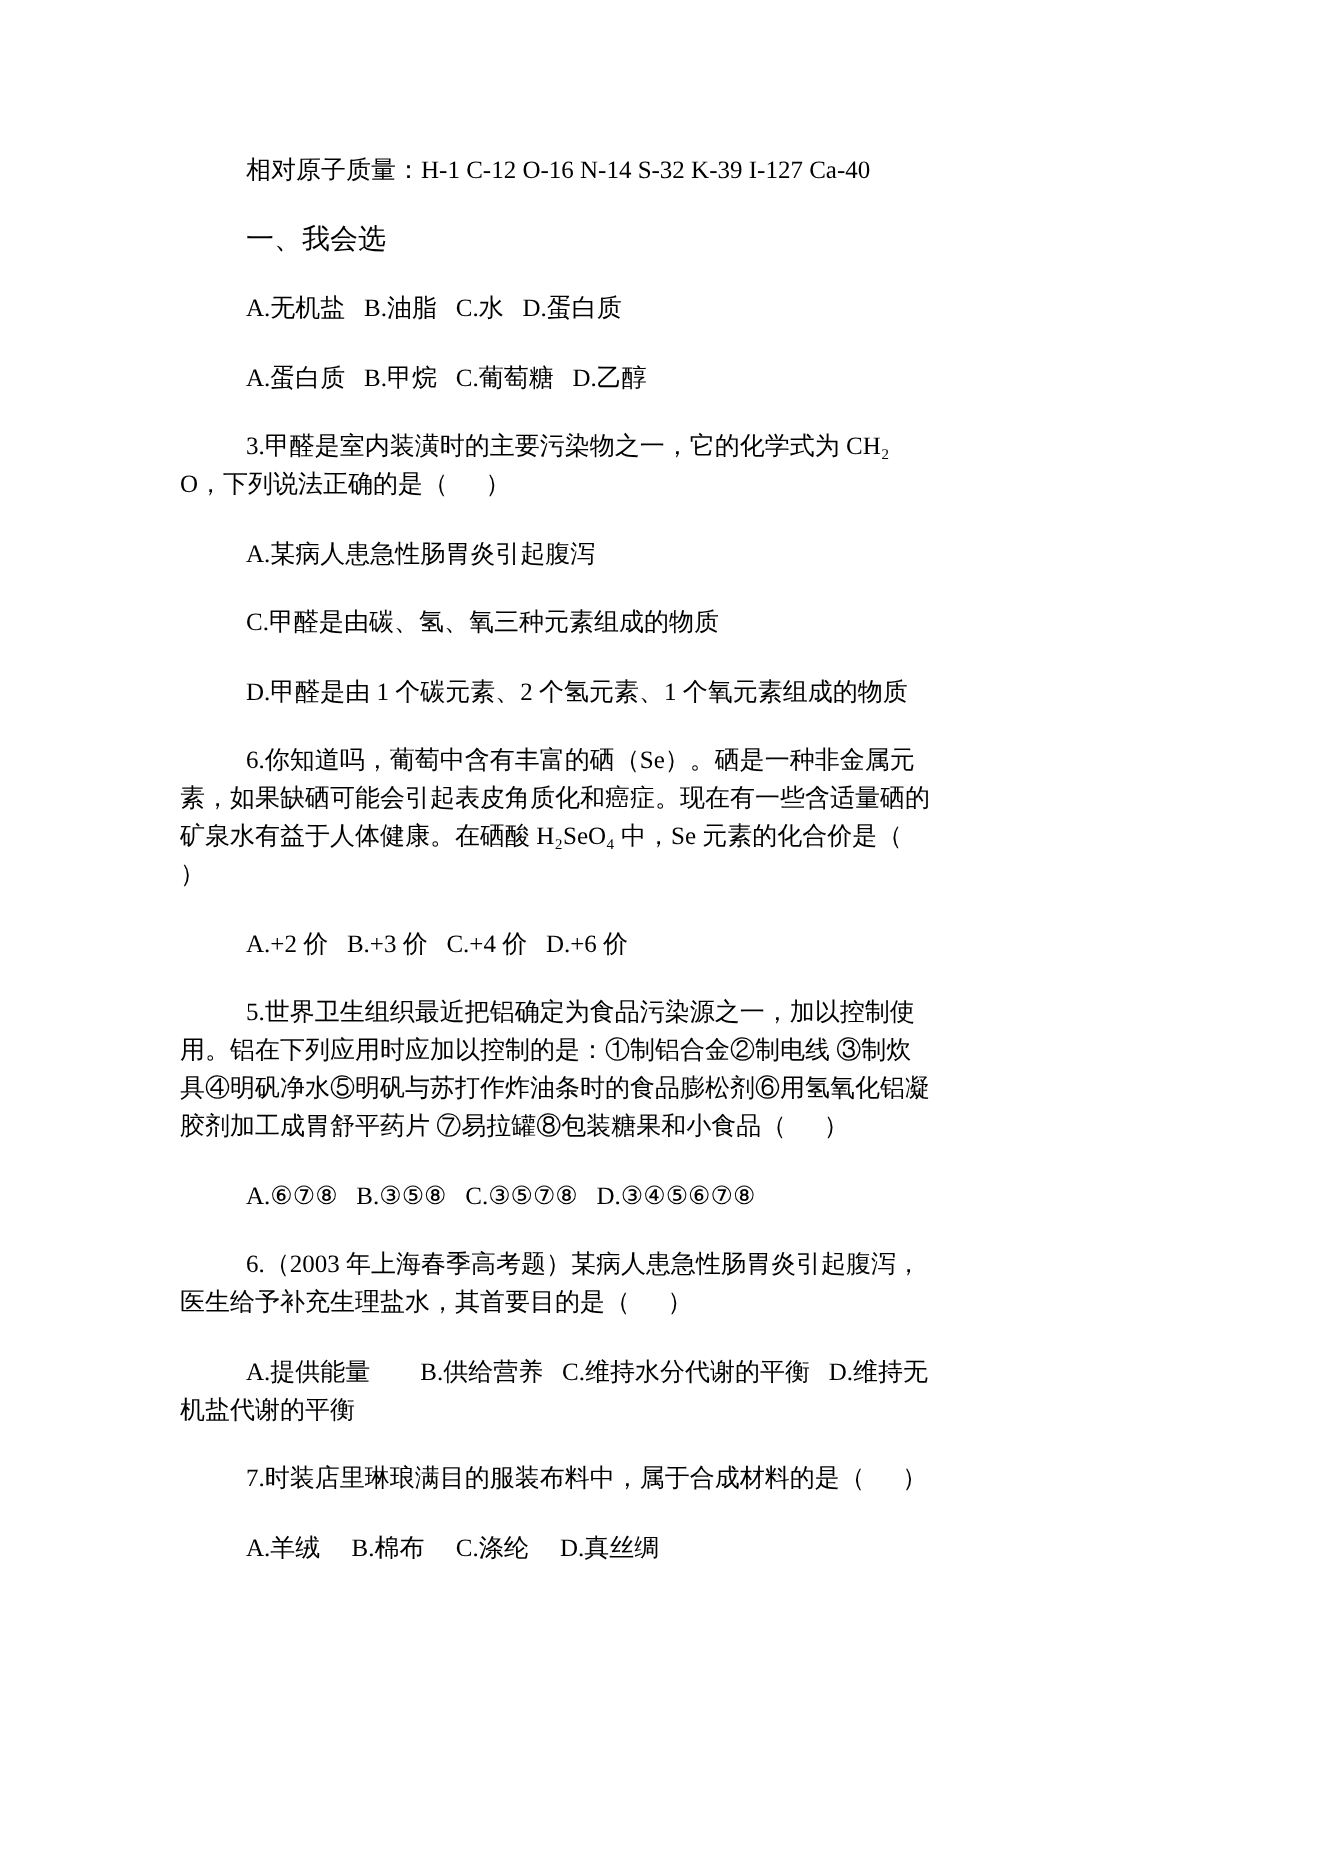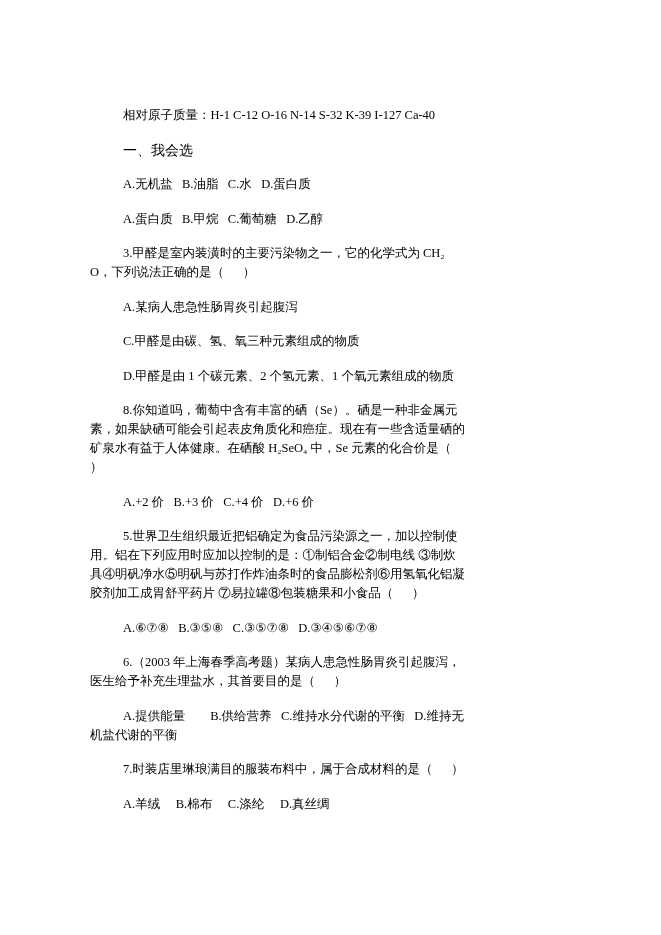--- a/index.html
+++ b/index.html
@@ -11,21 +11,21 @@
     width: 661px;
     height: 935px;
     overflow: hidden;
     color: #000000;
     font-family: "Liberation Serif", "DejaVu Serif", serif;
   }
   .page {
     box-sizing: border-box;
     width: 533px;
     height: 935px;
-    padding: 106px 68px 40px 90px;
+    padding: 76px 68px 40px 90px;
     font-size: 12.5px;
     line-height: 19px;
   }
   .page p {
     margin: 0 0 15.5px 0;
     text-indent: 33px;
     white-space: pre-wrap;
     word-break: break-all;
   }
   .section-title {
@@ -44,21 +44,21 @@
 
   <p>A.无机盐   B.油脂   C.水   D.蛋白质</p>
 
   <p>A.蛋白质   B.甲烷   C.葡萄糖   D.乙醇</p>
 
   <p>3.甲醛是室内装潢时的主要污染物之一，它的化学式为 CH₂O，下列说法正确的是（      ）</p>
   <p>A.某病人患急性肠胃炎引起腹泻</p>
   <p>C.甲醛是由碳、氢、氧三种元素组成的物质</p>
   <p>D.甲醛是由 1 个碳元素、2 个氢元素、1 个氧元素组成的物质</p>
 
-  <p>8.你知道吗，葡萄中含有丰富的硒（Se）。硒是一种非金属元素，如果缺硒可能会引起表皮角质化和癌症。现在有一些含适量硒的矿泉水有益于人体健康。在硒酸 H₂SeO₄ 中，Se 元素的化合价是（      ）</p>
+  <p>6.你知道吗，葡萄中含有丰富的硒（Se）。硒是一种非金属元素，如果缺硒可能会引起表皮角质化和癌症。现在有一些含适量硒的矿泉水有益于人体健康。在硒酸 H₂SeO₄ 中，Se 元素的化合价是（      ）</p>
   <p>A.+2 价   B.+3 价   C.+4 价   D.+6 价</p>
 
   <p>5.世界卫生组织最近把铝确定为食品污染源之一，加以控制使用。铝在下列应用时应加以控制的是：①制铝合金②制电线 ③制炊具④明矾净水⑤明矾与苏打作炸油条时的食品膨松剂⑥用氢氧化铝凝胶剂加工成胃舒平药片 ⑦易拉罐⑧包装糖果和小食品（      ）</p>
   <p>A.⑥⑦⑧   B.③⑤⑧   C.③⑤⑦⑧   D.③④⑤⑥⑦⑧</p>
 
   <p>6.（2003 年上海春季高考题）某病人患急性肠胃炎引起腹泻，医生给予补充生理盐水，其首要目的是（      ）</p>
   <p>A.提供能量        B.供给营养   C.维持水分代谢的平衡   D.维持无机盐代谢的平衡</p>
 
   <p>7.时装店里琳琅满目的服装布料中，属于合成材料的是（      ）</p>
   <p>A.羊绒     B.棉布     C.涤纶     D.真丝绸</p>

